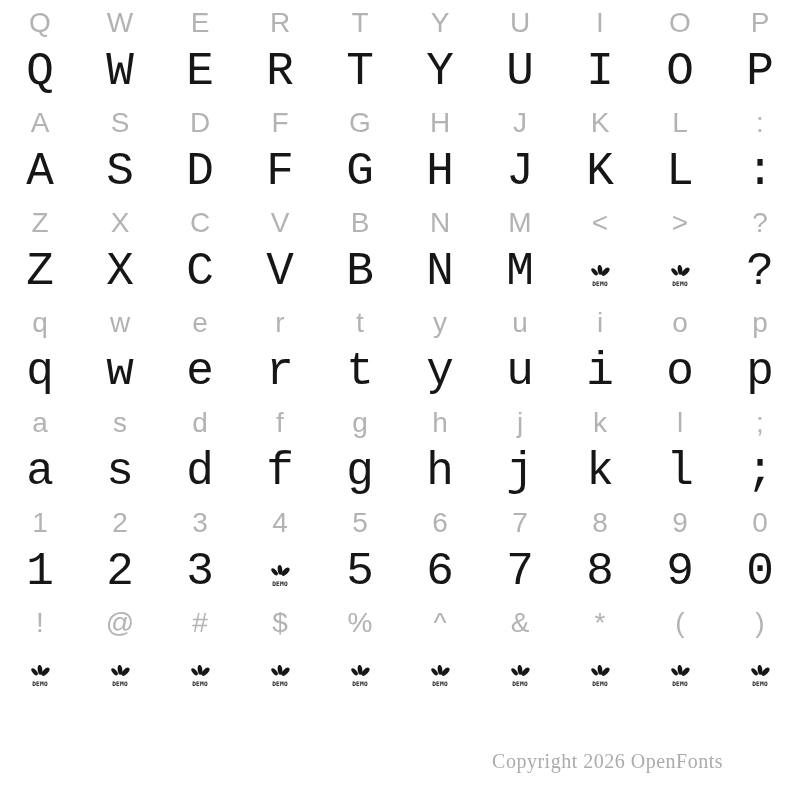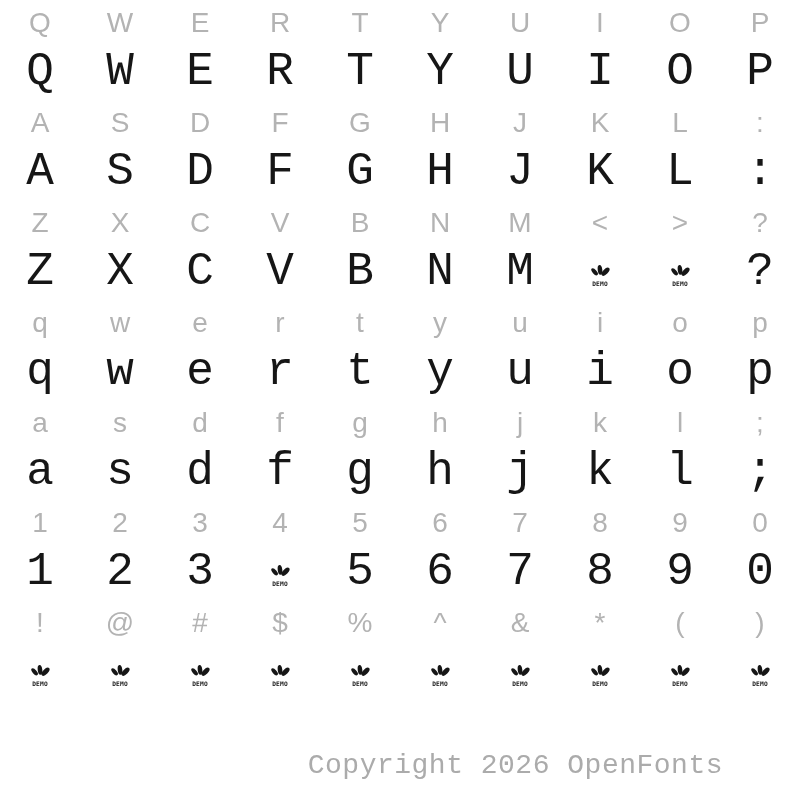--- a/index.html
+++ b/index.html
@@ -55,22 +55,22 @@
     display: block;
     margin-bottom: 7px;
   }
   .footer {
     height: 100px;
     box-sizing: border-box;
     padding: 50px 77px 0 0;
     text-align: right;
   }
   .copyright {
-    font-family: Liberation Mono, monospace;
-    font-size: 28px;
+    font-family: Liberation Serif, serif;
+    font-size: 20px;
     letter-spacing: 0.5px;
     color: var(--copyright-gray, #ababab);
   }
 </style>
 </head>
 <body style="background: rgb(255, 255, 255);">
 
 <div class="charmap">
     <div class="pair">
       <div class="row ref">

